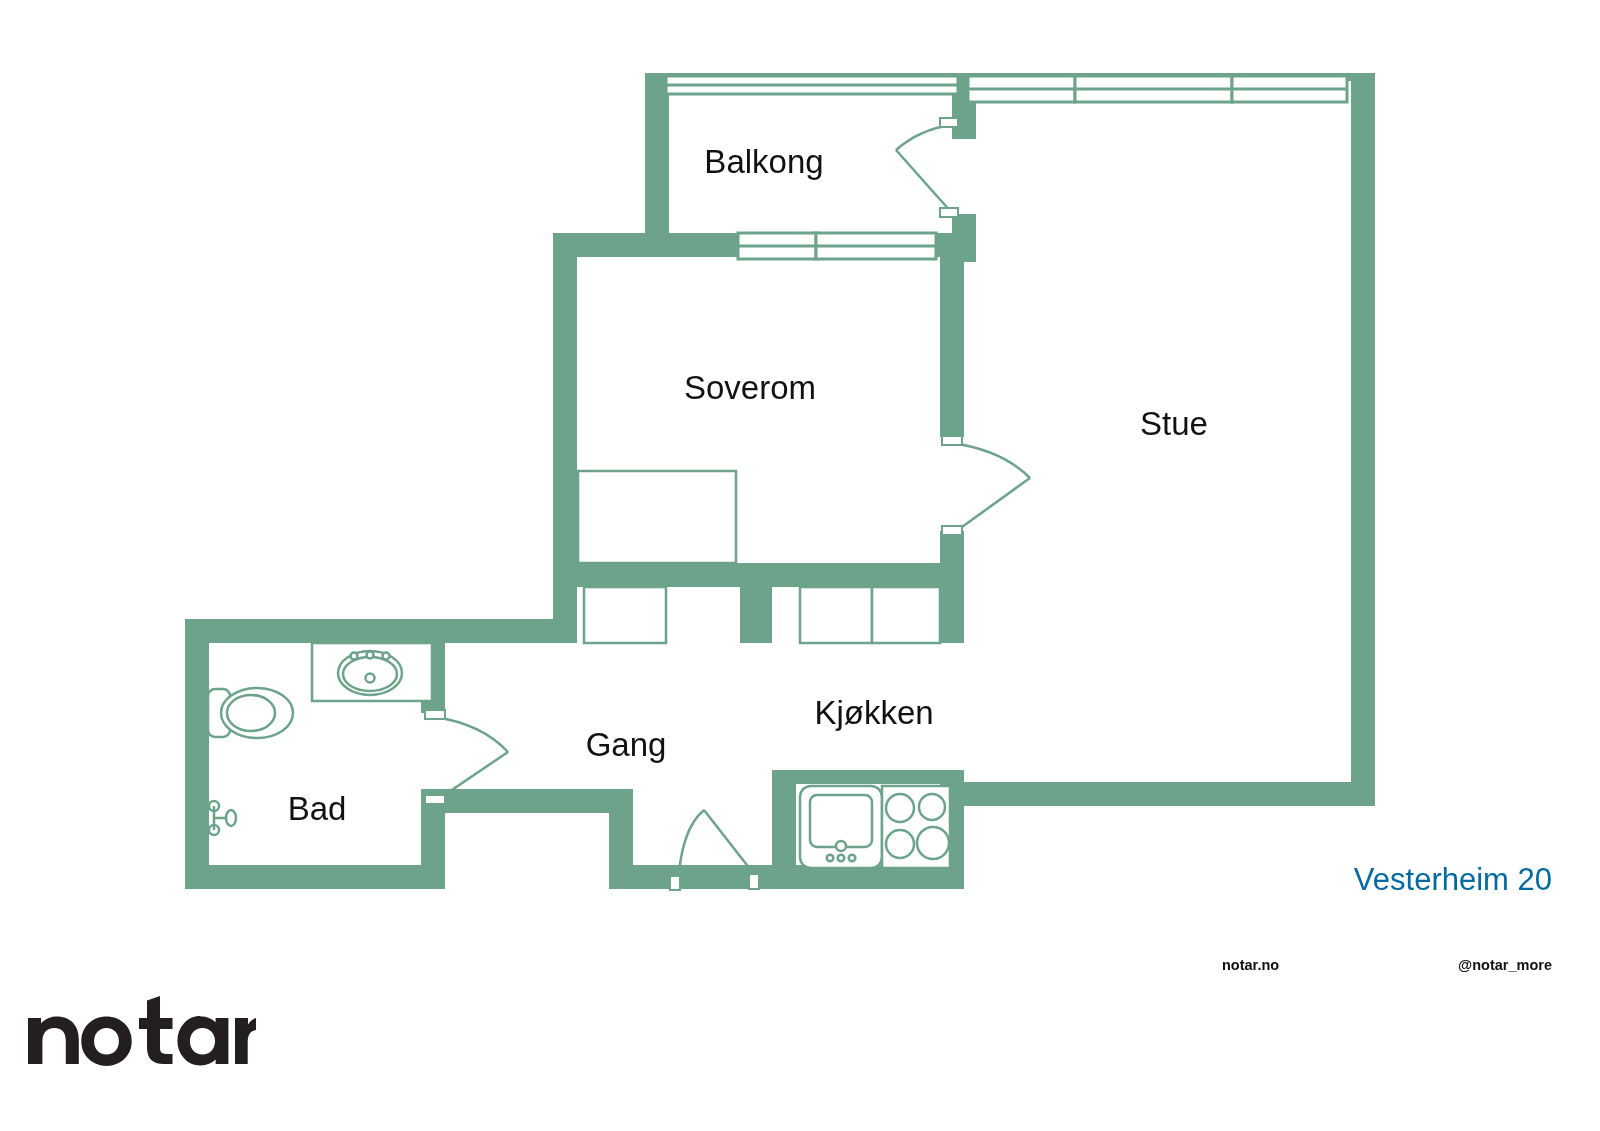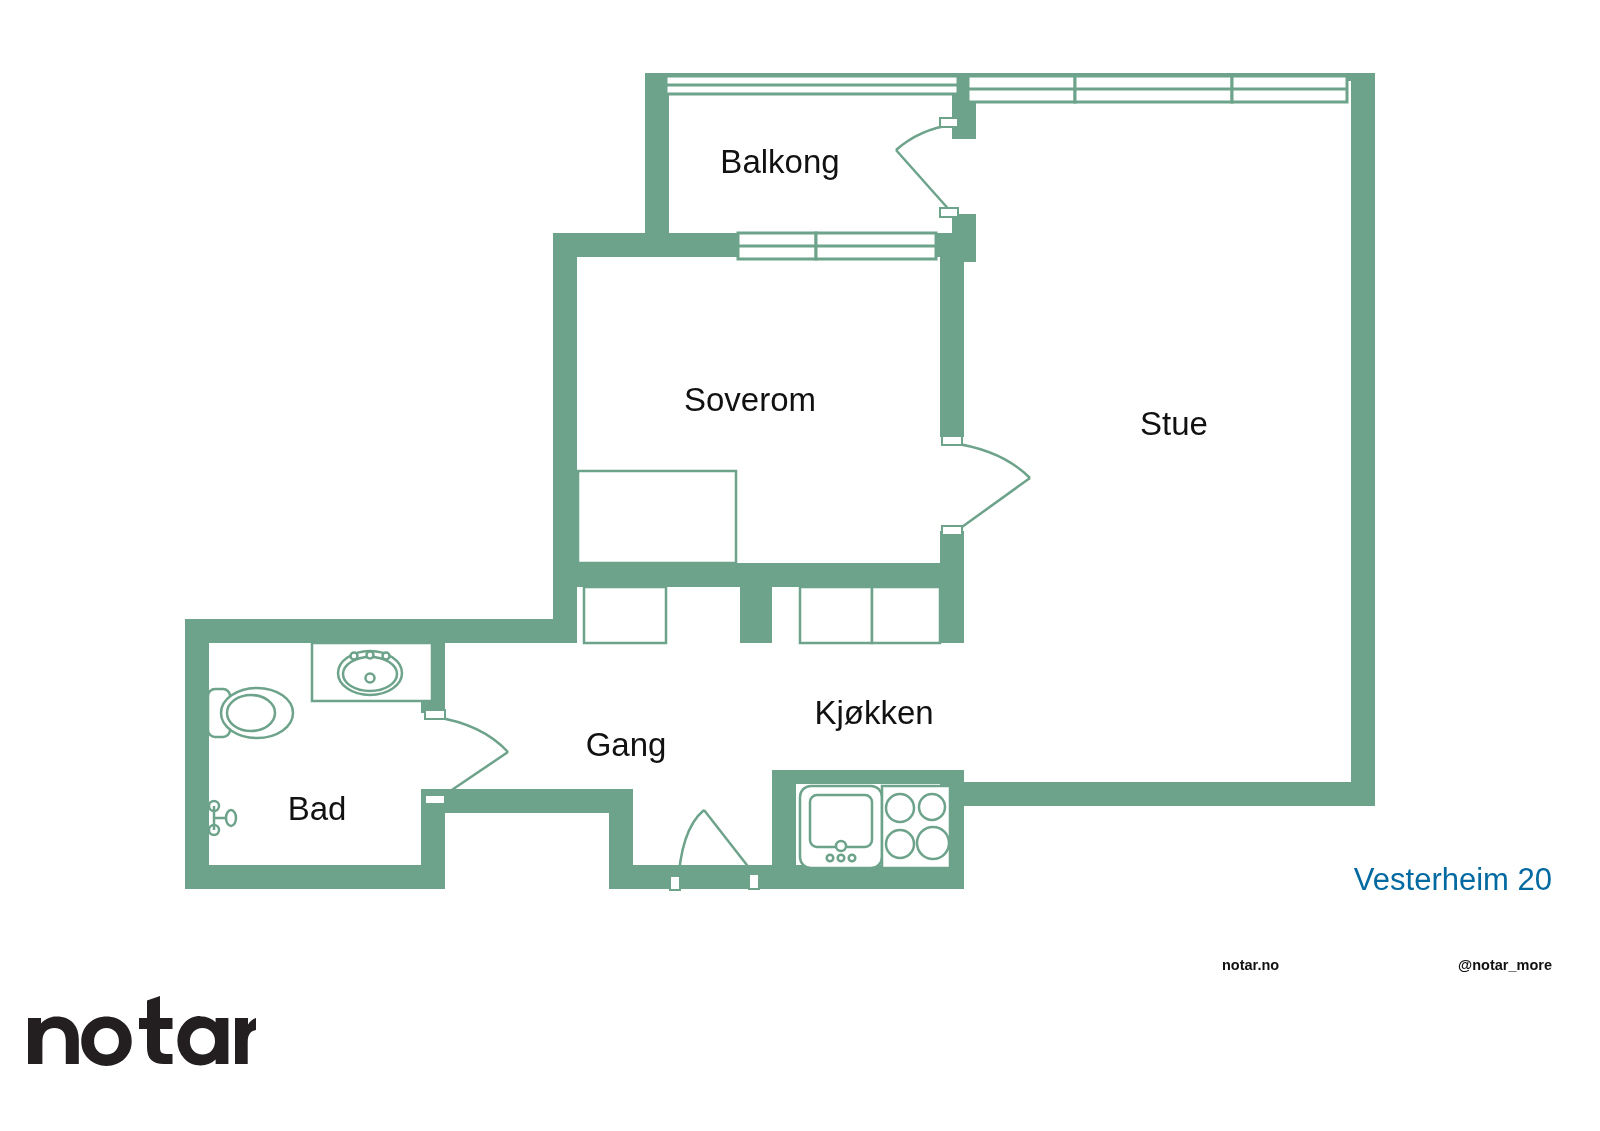--- a/index.html
+++ b/index.html
@@ -219,22 +219,22 @@
 
       <rect x="882" y="786" width="68" height="82"></rect>
       <circle cx="900" cy="808" r="14"></circle>
       <circle cx="932" cy="807" r="13"></circle>
       <circle cx="900" cy="844" r="14"></circle>
       <circle cx="933" cy="843" r="16"></circle>
     </g>
 
   </svg>
 
-  <div class="room-label" style="left:780px; top:162px;">Balkong</div>
-  <div class="room-label" style="left:750px; top:388px;margin-top:12px;">Soverom</div>
+  <div class="room-label" style="left:764px; top:162px;">Balkong</div>
+  <div class="room-label" style="left:750px; top:388px;">Soverom</div>
   <div class="room-label" style="left:1174px; top:424px;">Stue</div>
   <div class="room-label" style="left:874px; top:713px;">Kjøkken</div>
   <div class="room-label" style="left:626px; top:737px;margin-top:8px;">Gang</div>
   <div class="room-label" style="left:317px; top:771px;margin-top:38px;">Bad</div>
 
   <div id="address-title">Vesterheim 20</div>
 
   <div id="footer-links">
     <span>notar.no</span>
     <span>@notar_more</span>

